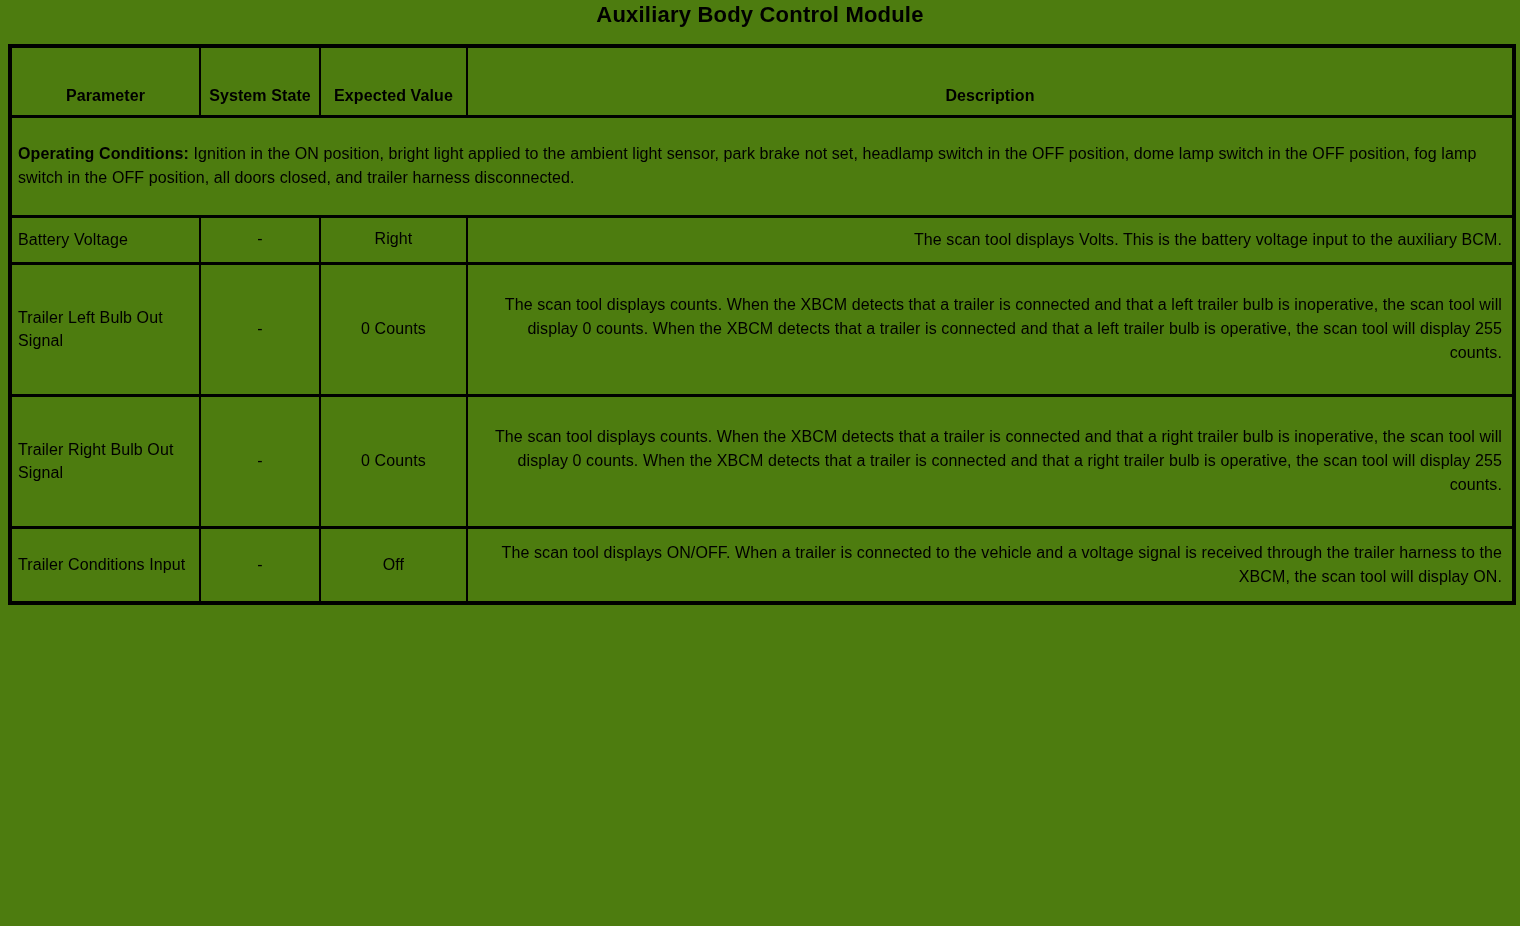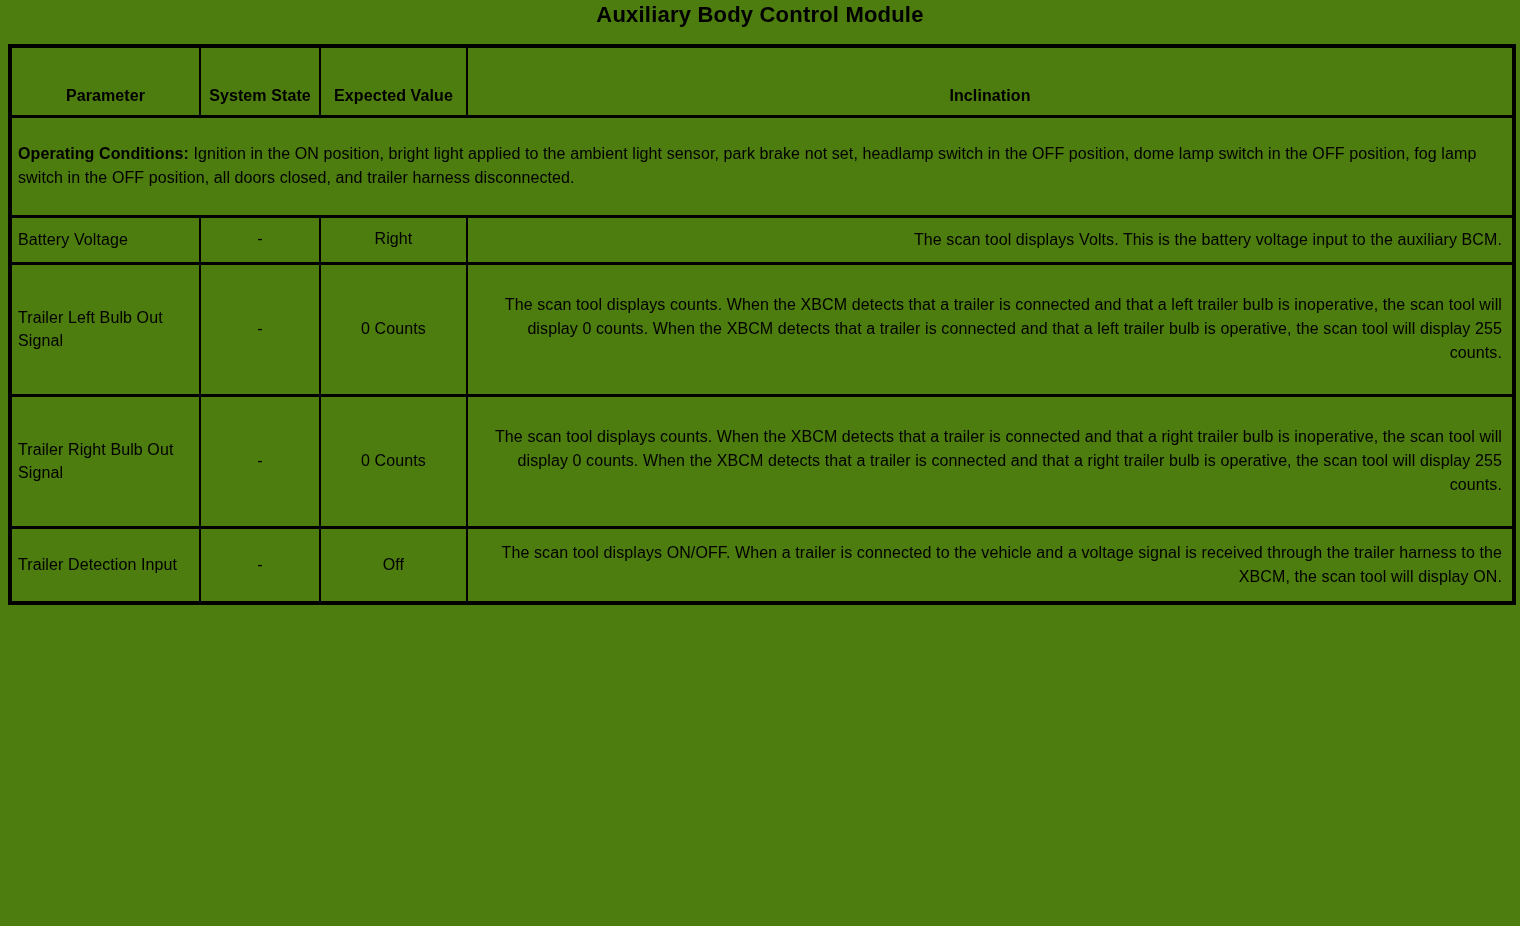--- a/index.html
+++ b/index.html
@@ -103,21 +103,21 @@
       <col style="width:190px">
       <col style="width:120px">
       <col style="width:147px">
       <col style="width:1047px">
     </colgroup>
     <tbody>
       <tr class="header-row">
         <th>Parameter</th>
         <th>System State</th>
         <th>Expected Value</th>
-        <th>Inclination</th>
+        <th>Description</th>
       </tr>
 
       <tr class="opcond-row">
         <td class="opcond-cell" colspan="4"><span class="opcond-label">Operating Conditions:</span><span> Ignition in the ON position, bright light applied to the ambient light sensor, park brake not set, headlamp switch in the OFF position, dome lamp switch in the OFF position, fog lamp switch in the OFF position, all doors closed, and trailer harness disconnected.</span></td>
       </tr>
 
       <tr class="row-battery">
         <td class="cell-parameter">Battery Voltage</td>
         <td class="cell-state">-</td>
         <td class="cell-value">Right</td>
@@ -135,21 +135,21 @@
       </tr>
 
       <tr class="row-trb-out">
         <td class="cell-parameter">Trailer Right Bulb Out Signal</td>
         <td class="cell-state">-</td>
         <td class="cell-value">0 Counts</td>
         <td class="cell-description">The scan tool displays counts. When the XBCM detects that a trailer is connected and that a right trailer bulb is inoperative, the scan tool will display 0 counts. When the XBCM detects that a trailer is connected and that a right trailer bulb is operative, the scan tool will display 255 counts.</td>
       </tr>
 
       <tr class="row-tdi">
-        <td class="cell-parameter">Trailer Detection Input</td>
+        <td class="cell-parameter">Trailer Conditions Input</td>
         <td class="cell-state">-</td>
         <td class="cell-value">Off</td>
         <td class="cell-description">The scan tool displays ON/OFF. When a trailer is connected to the vehicle and a voltage signal is received through the trailer harness to the XBCM, the scan tool will display ON.</td>
       </tr>
 
     </tbody>
   </table>
 
 </div>
 

